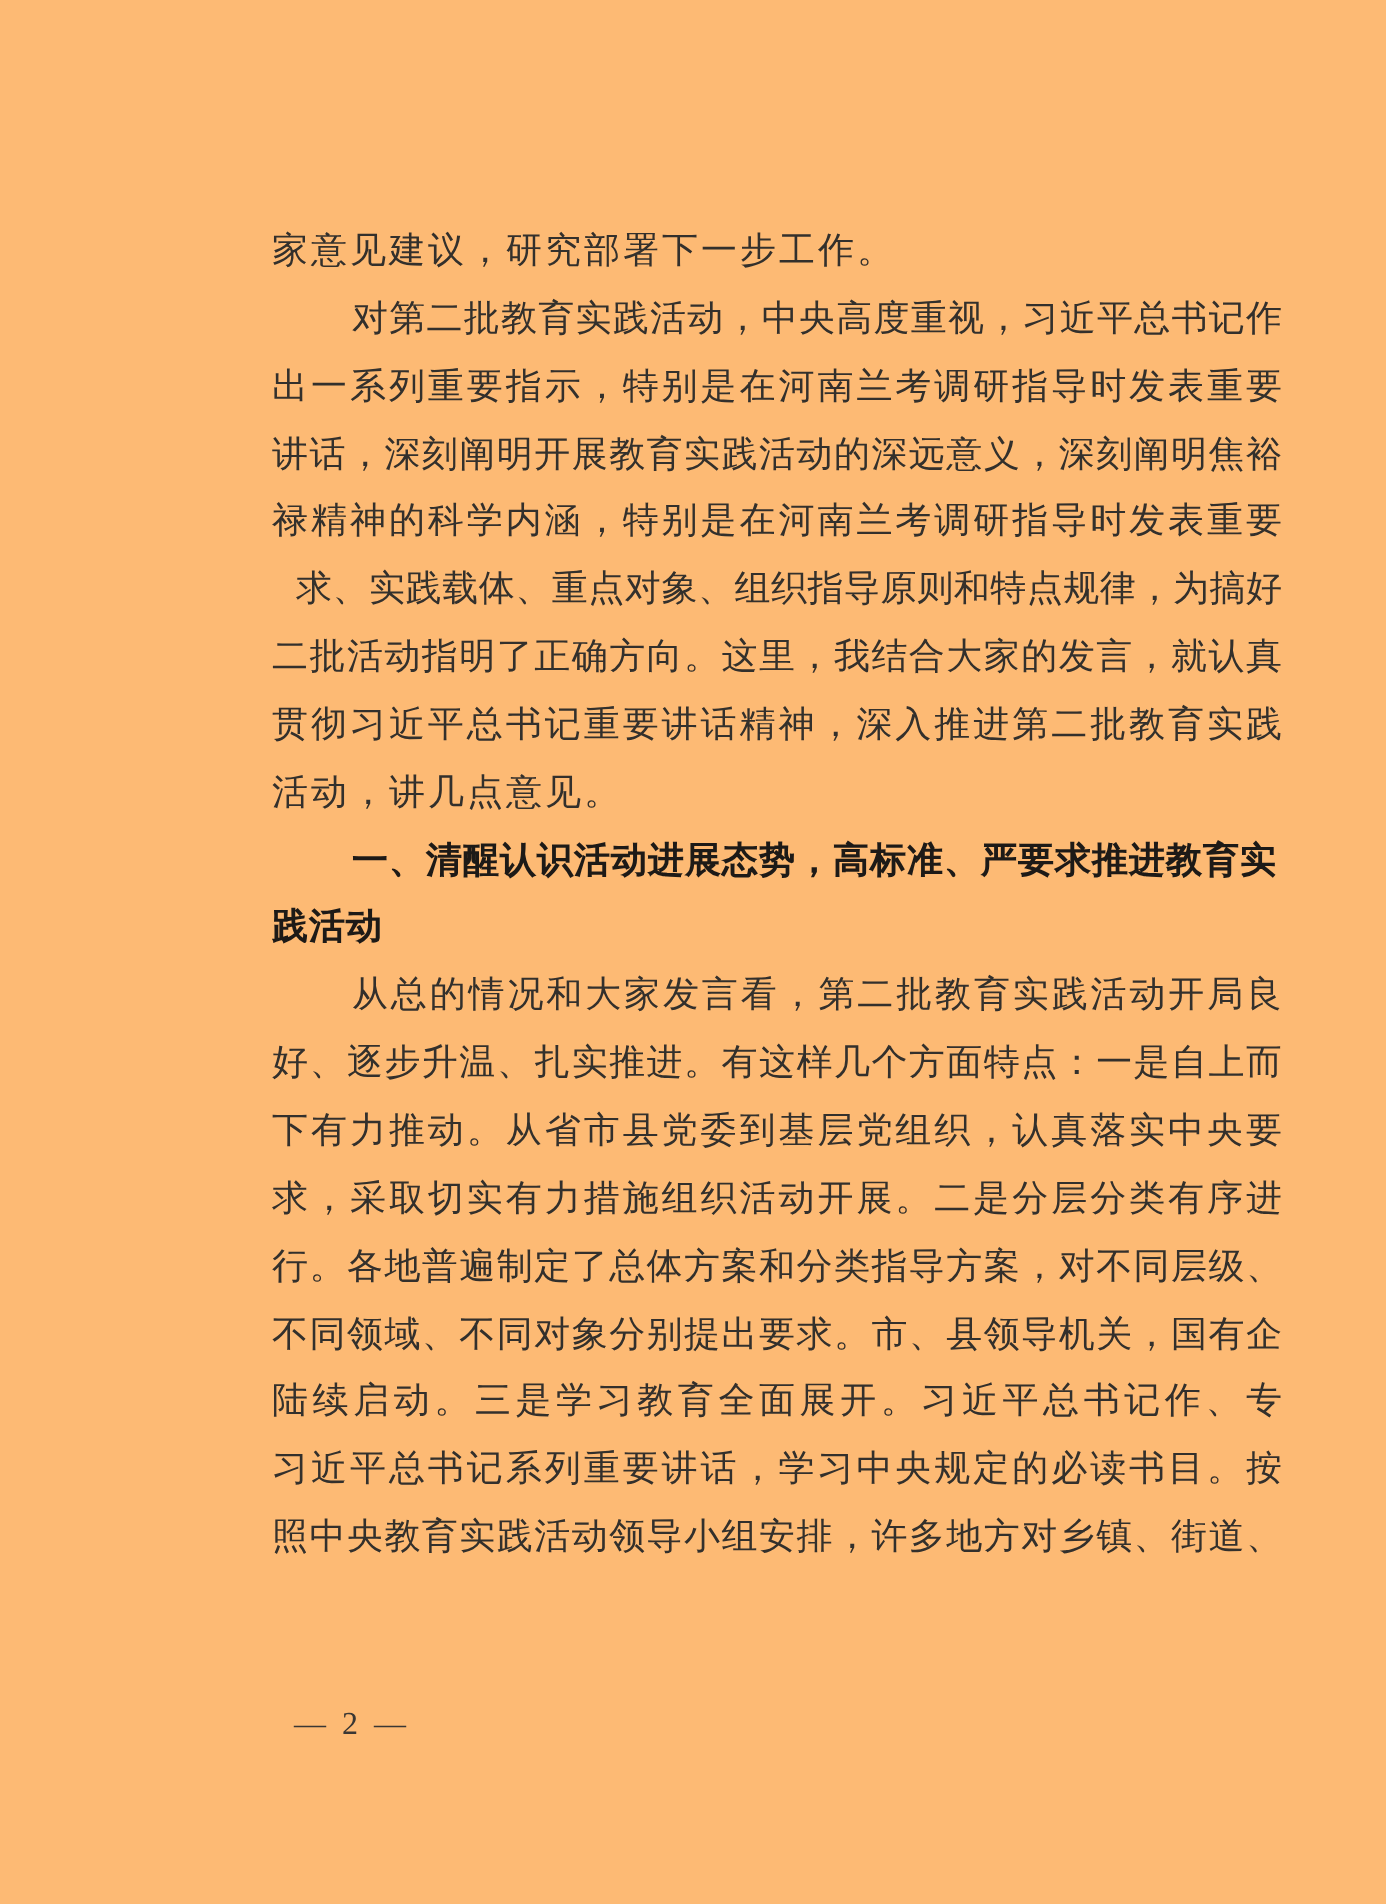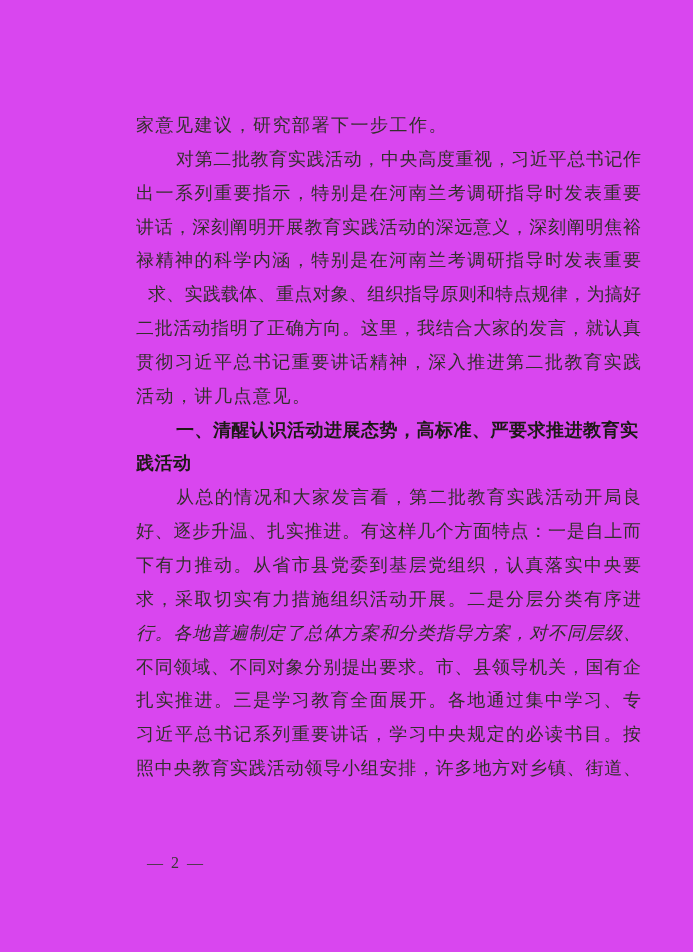--- a/index.html
+++ b/index.html
@@ -57,37 +57,37 @@
     font-size: 16px;
     line-height: 20px;
     letter-spacing: 2px;
     color: #3a3734;
     font-family: "Liberation Serif", serif;
   }
 </style>
 </head>
 <body>
 
-<div class="page" style="background: #d946ef;">
+<div class="page" style="background: #fdba74;">
   <div class="text-block" id="text-block">
       <div class="line body last" style="color: rgb(51, 48, 44);">家意见建议，研究部署下一步工作。</div>
       <div class="line body indent" style="color: rgb(51, 48, 44);">对第二批教育实践活动，中央高度重视，习近平总书记作</div>
       <div class="line body" style="color: rgb(51, 48, 44);">出一系列重要指示，特别是在河南兰考调研指导时发表重要</div>
       <div class="line body" style="color: rgb(51, 48, 44);">讲话，深刻阐明开展教育实践活动的深远意义，深刻阐明焦裕</div>
       <div class="line body" style="color: rgb(51, 48, 44);">禄精神的科学内涵，特别是在河南兰考调研指导时发表重要</div>
       <div class="line body" style="color: rgb(51, 48, 44); margin-left: 12px;">求、实践载体、重点对象、组织指导原则和特点规律，为搞好第</div>
       <div class="line body" style="color: rgb(51, 48, 44);">二批活动指明了正确方向。这里，我结合大家的发言，就认真</div>
       <div class="line body" style="color: rgb(51, 48, 44);">贯彻习近平总书记重要讲话精神，深入推进第二批教育实践</div>
       <div class="line body last" style="color: rgb(51, 48, 44);">活动，讲几点意见。</div>
       <div class="line heading indent" style="color: rgb(29, 26, 23);">一、清醒认识活动进展态势，高标准、严要求推进教育实</div>
       <div class="line heading last" style="color: rgb(29, 26, 23);">践活动</div>
       <div class="line body indent" style="color: rgb(51, 48, 44);">从总的情况和大家发言看，第二批教育实践活动开局良</div>
       <div class="line body" style="color: rgb(51, 48, 44);">好、逐步升温、扎实推进。有这样几个方面特点：一是自上而</div>
       <div class="line body" style="color: rgb(51, 48, 44);">下有力推动。从省市县党委到基层党组织，认真落实中央要</div>
       <div class="line body" style="color: rgb(51, 48, 44);">求，采取切实有力措施组织活动开展。二是分层分类有序进</div>
-      <div class="line body" style="color: rgb(51, 48, 44); font-style: italic;">行。各地普遍制定了总体方案和分类指导方案，对不同层级、</div>
+      <div class="line body" style="color: rgb(51, 48, 44);">行。各地普遍制定了总体方案和分类指导方案，对不同层级、</div>
       <div class="line body" style="color: rgb(51, 48, 44);">不同领域、不同对象分别提出要求。市、县领导机关，国有企</div>
-      <div class="line body" style="color: rgb(51, 48, 44);">扎实推进。三是学习教育全面展开。各地通过集中学习、专</div>
+      <div class="line body" style="color: rgb(51, 48, 44);">陆续启动。三是学习教育全面展开。习近平总书记作、专</div>
       <div class="line body" style="color: rgb(51, 48, 44);">习近平总书记系列重要讲话，学习中央规定的必读书目。按</div>
       <div class="line body" style="color: rgb(51, 48, 44);">照中央教育实践活动领导小组安排，许多地方对乡镇、街道、</div>
     </div>
   <div class="page-number">— 2 —</div>
 </div>
 
 </body></html>

